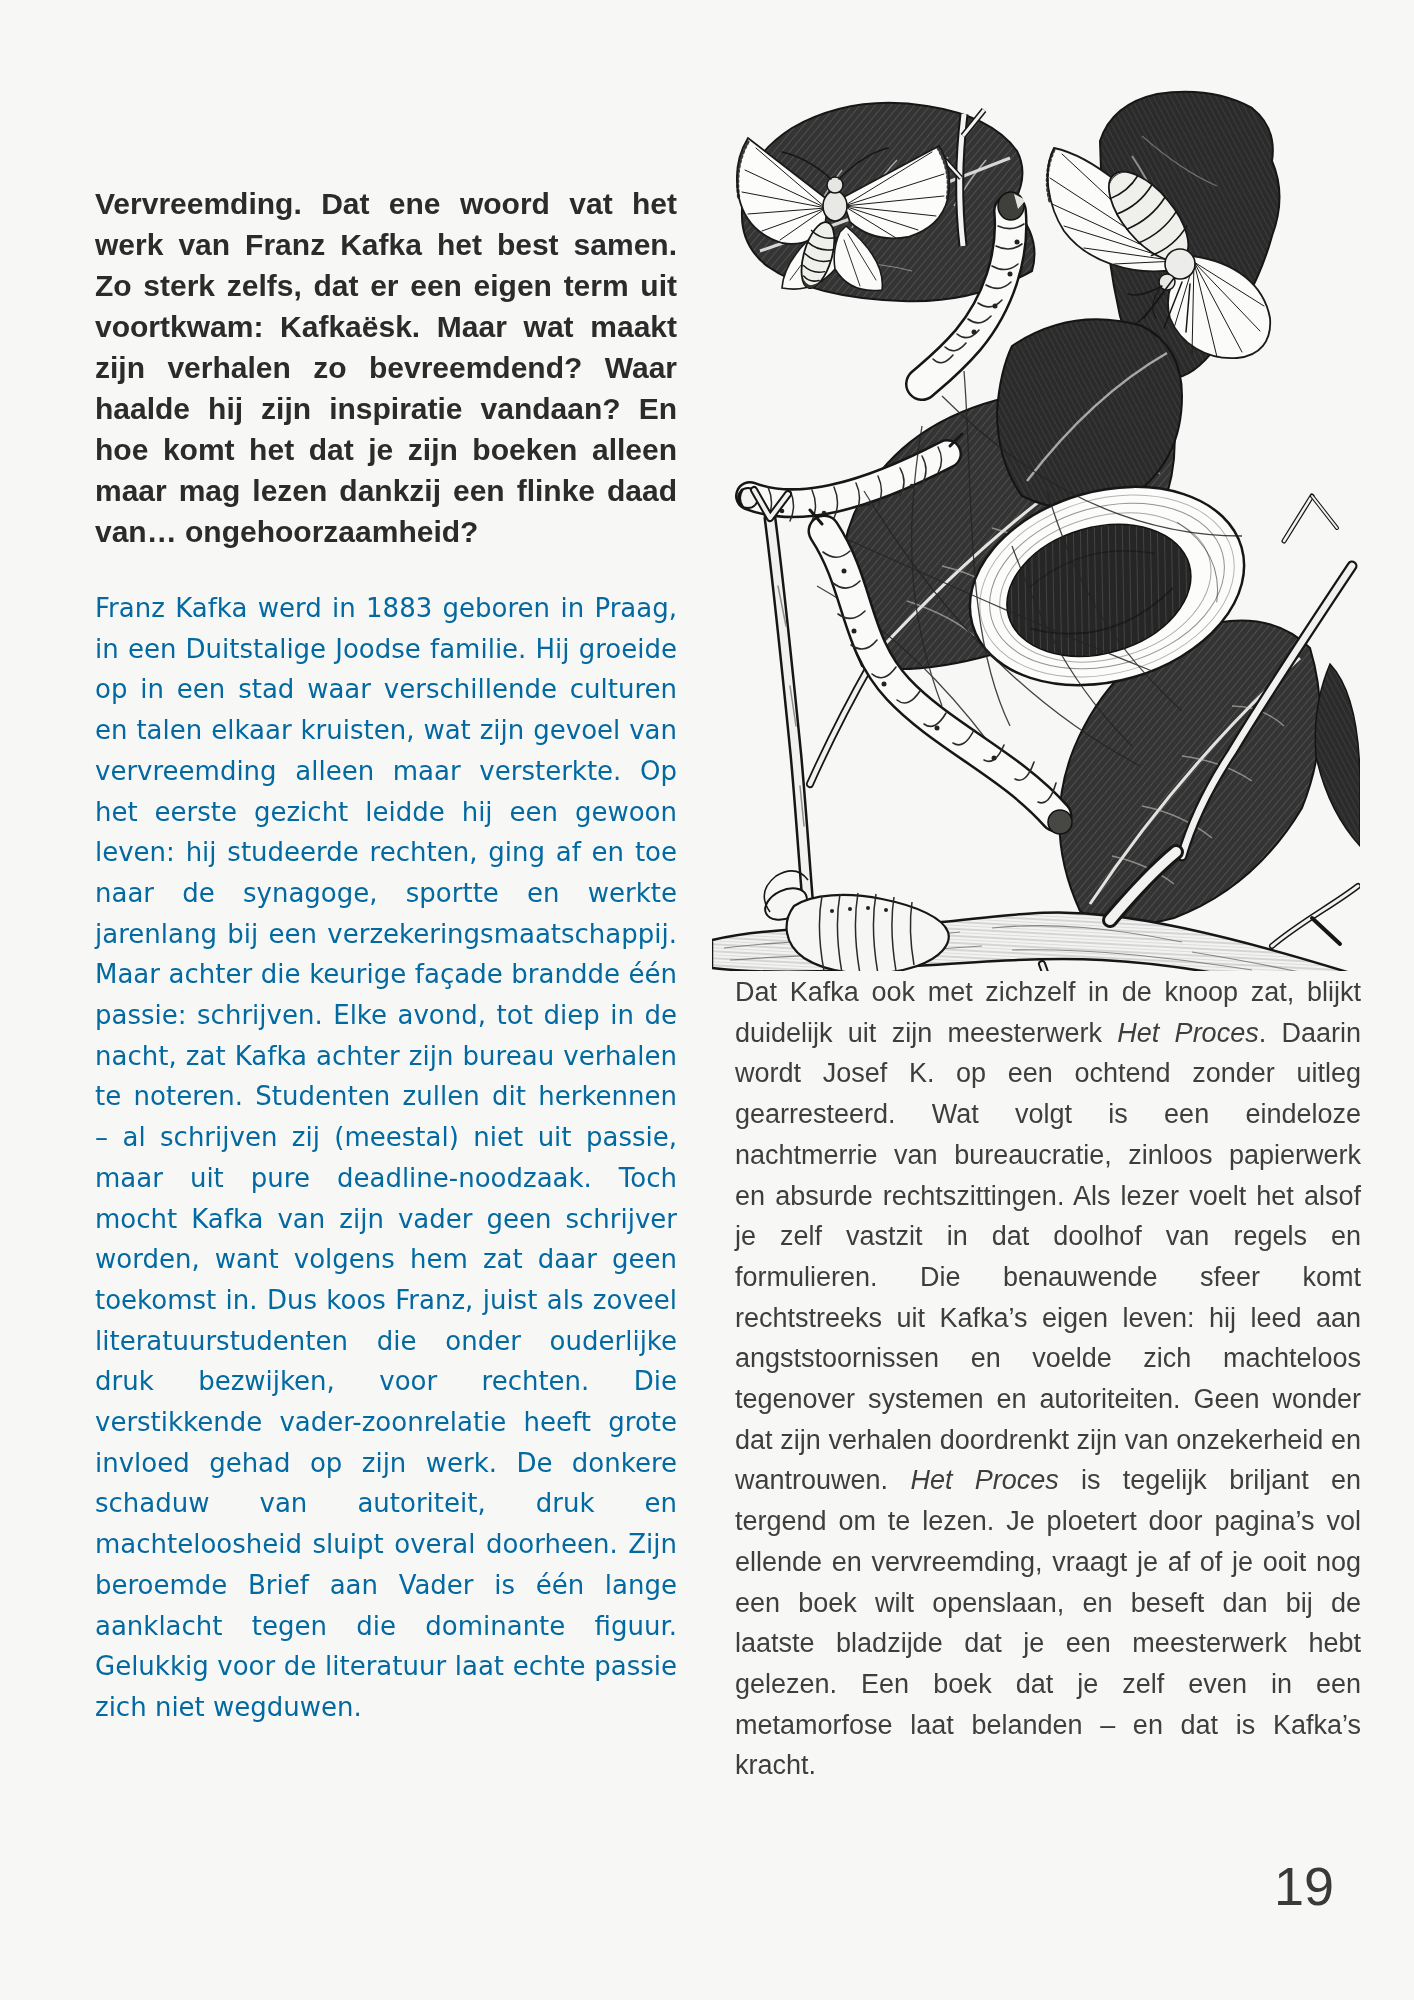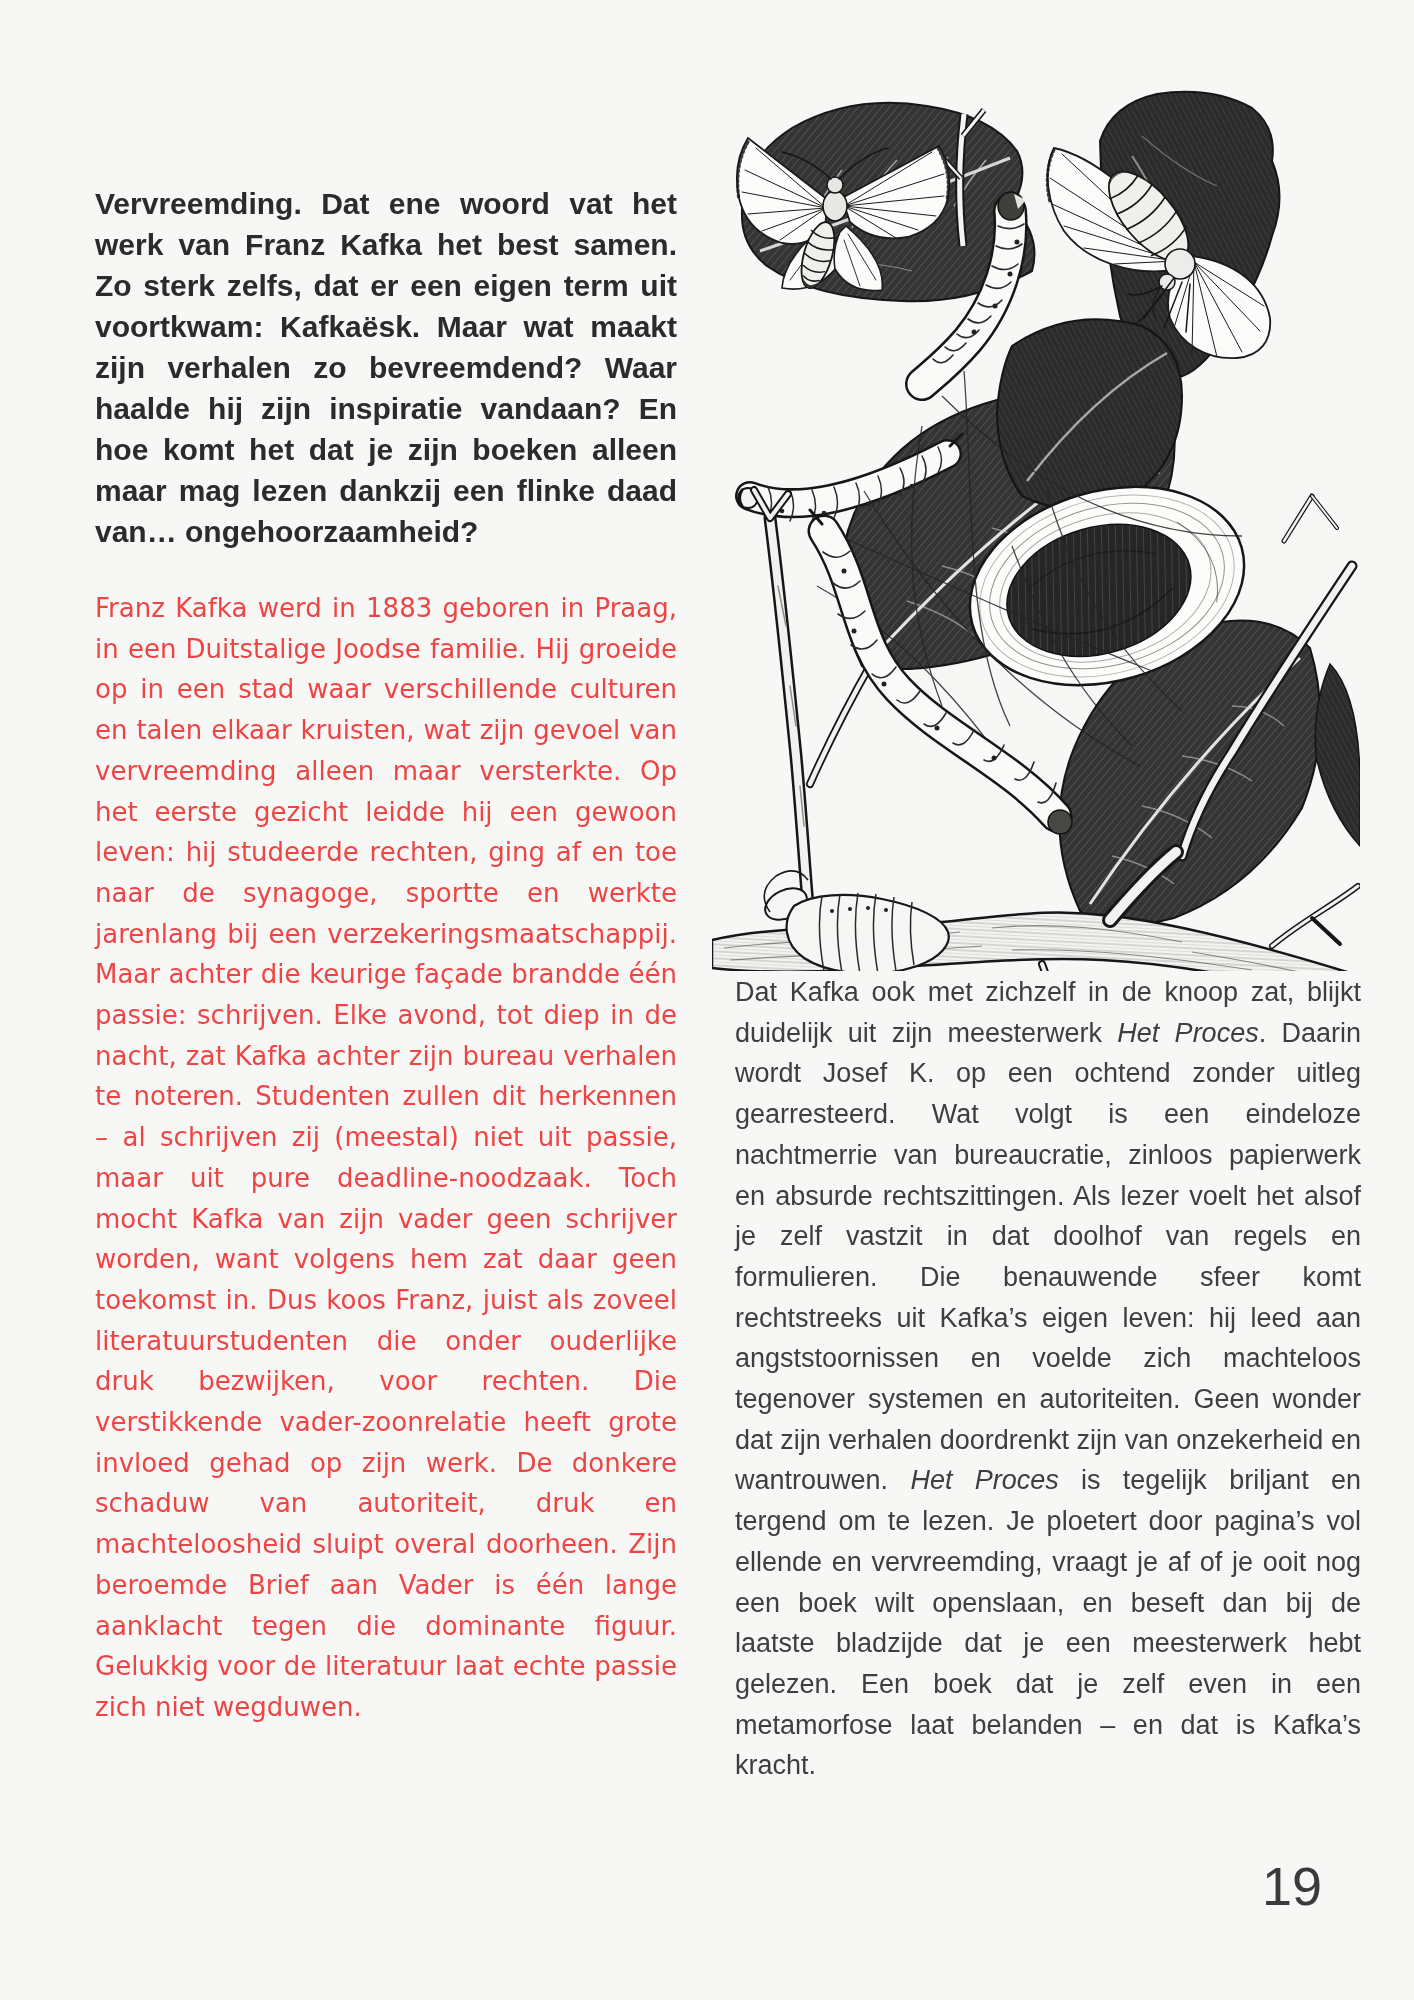--- a/index.html
+++ b/index.html
@@ -15,33 +15,33 @@
   .intro {
     position:absolute; left:95px; top:183px; width:582px;
     font-family:"Liberation Sans", sans-serif;
     font-weight:bold; font-size:30px; line-height:41px;
     color:#2b2b2b; text-align:justify;
   }
   .body-left {
     position:absolute; left:95px; top:588px; width:582px;
     font-family:"DejaVu Sans", sans-serif;
     font-size:26px; line-height:40.7px;
-    color:#ef4444; text-align:justify;
+    color:#0369a1; text-align:justify;
   }
   .body-right {
     position:absolute; left:735px; top:972px; width:626px;
     font-family:"Liberation Sans", sans-serif;
     font-size:27px; line-height:40.7px;
     color:#3e3e3e; text-align:justify;
   }
   .body-right em { font-style:italic; }
   .pagenum {
     position:absolute; left:1262px; top:1856px; width:84px;
     font-family:"Liberation Sans", sans-serif;
-    font-size:54px; line-height:60px; color:#3a3a3a; 
+    font-size:54px; line-height:60px; color:#3a3a3a; text-align:center;
   }
   .illustration {
     position:absolute; left:712px; top:66px; width:648px; height:905px;
   }
 </style>
 </head>
 <body>
 
 <div class="page">
 

